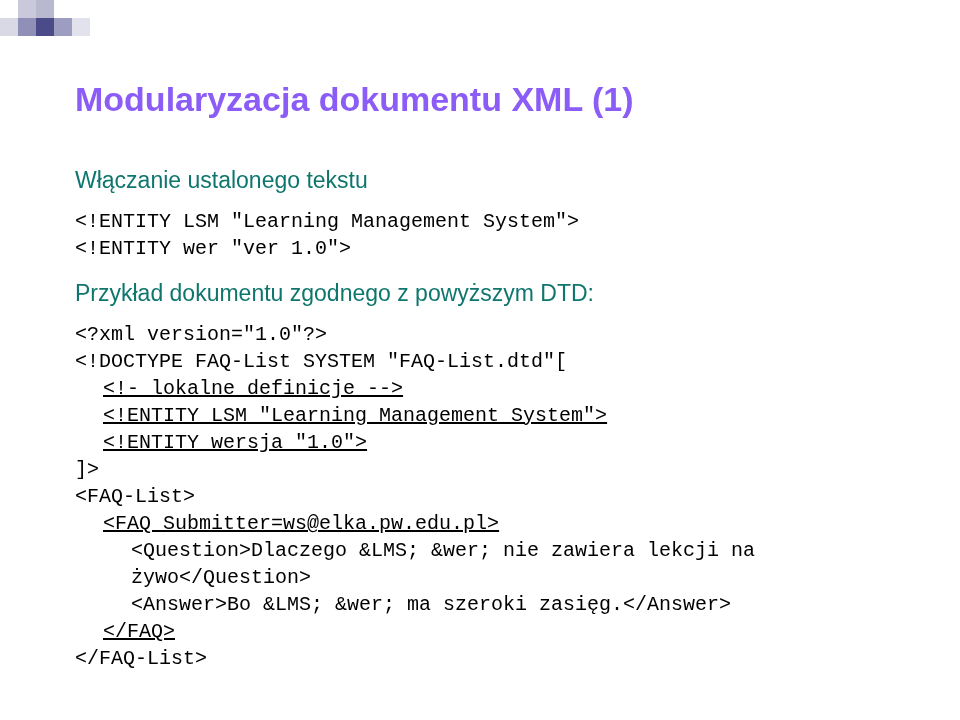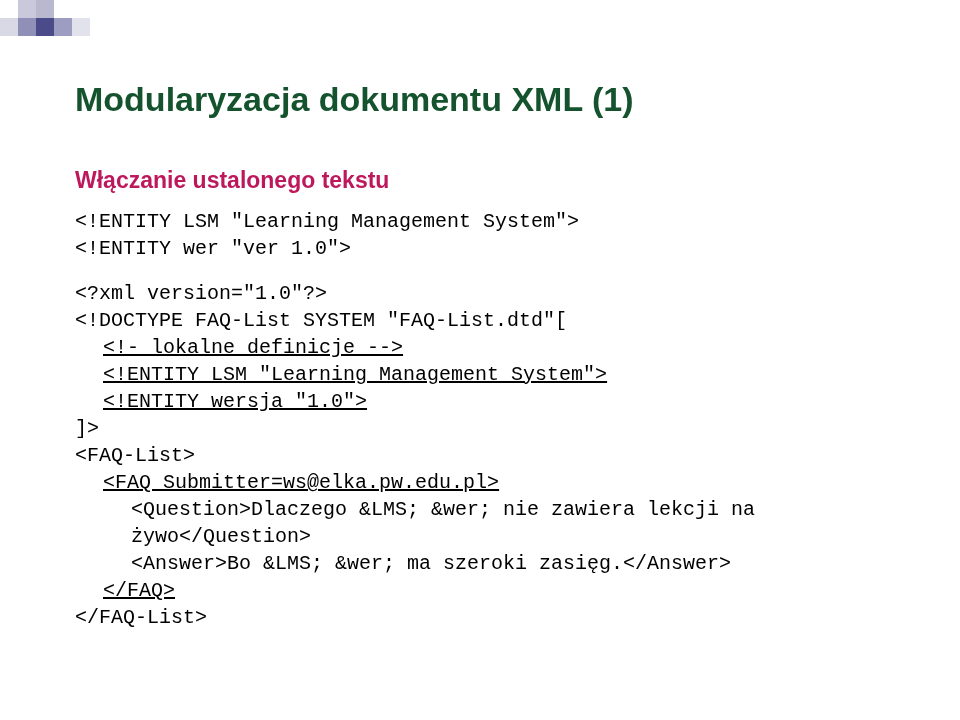--- a/index.html
+++ b/index.html
@@ -28,28 +28,27 @@
   .sq7 { left: 72px; top: 18px; width: 18px; height: 18px; background: #e2e2ec; }
   .content {
     position: absolute;
     left: 75px;
     top: 80px;
     right: 60px;
   }
   .title {
     font-size: 34px;
     font-weight: bold;
-    color: #14532d;
+    color: #8b5cf6;
     margin-bottom: 48px;
   }
   .subheading {
     font-size: 23px;
-    color: #be185d;
+    color: #0f766e;
     margin-bottom: 14px;
-    font-weight: bold;
   }
   .code {
     font-family: "Courier New", Courier, monospace;
     font-size: 20px;
     line-height: 1.35;
     white-space: pre;
     color: #000;
     margin-bottom: 18px;
   }
   .ind1 { padding-left: 28px; text-decoration: underline; }
@@ -69,20 +68,21 @@
 </div>
 
 <div class="content">
 
   <div class="title">Modularyzacja dokumentu XML (1)</div>
 
   <div class="subheading">Włączanie ustalonego tekstu</div>
   <div class="code"><span>&lt;!ENTITY LSM "Learning Management System"&gt;</span>
 <span>&lt;!ENTITY wer "ver 1.0"&gt;</span></div>
 
+  <div class="subheading">Przykład dokumentu zgodnego z powyższym DTD:</div>
   <div class="code"><span>&lt;?xml version="1.0"?&gt;</span>
 <span>&lt;!DOCTYPE FAQ-List SYSTEM "FAQ-List.dtd"[</span>
 <span class="ind1">&lt;!- lokalne definicje --&gt;</span>
 <span class="ind1">&lt;!ENTITY LSM "Learning Management System"&gt;</span>
 <span class="ind1">&lt;!ENTITY wersja "1.0"&gt;</span>
 <span>]&gt;</span>
 <span>&lt;FAQ-List&gt;</span>
 <span class="ind1">&lt;FAQ Submitter=ws@elka.pw.edu.pl&gt;</span>
 <span class="ind2">&lt;Question&gt;Dlaczego &amp;LMS; &amp;wer; nie zawiera lekcji na</span>
 <span class="ind2">żywo&lt;/Question&gt;</span>

